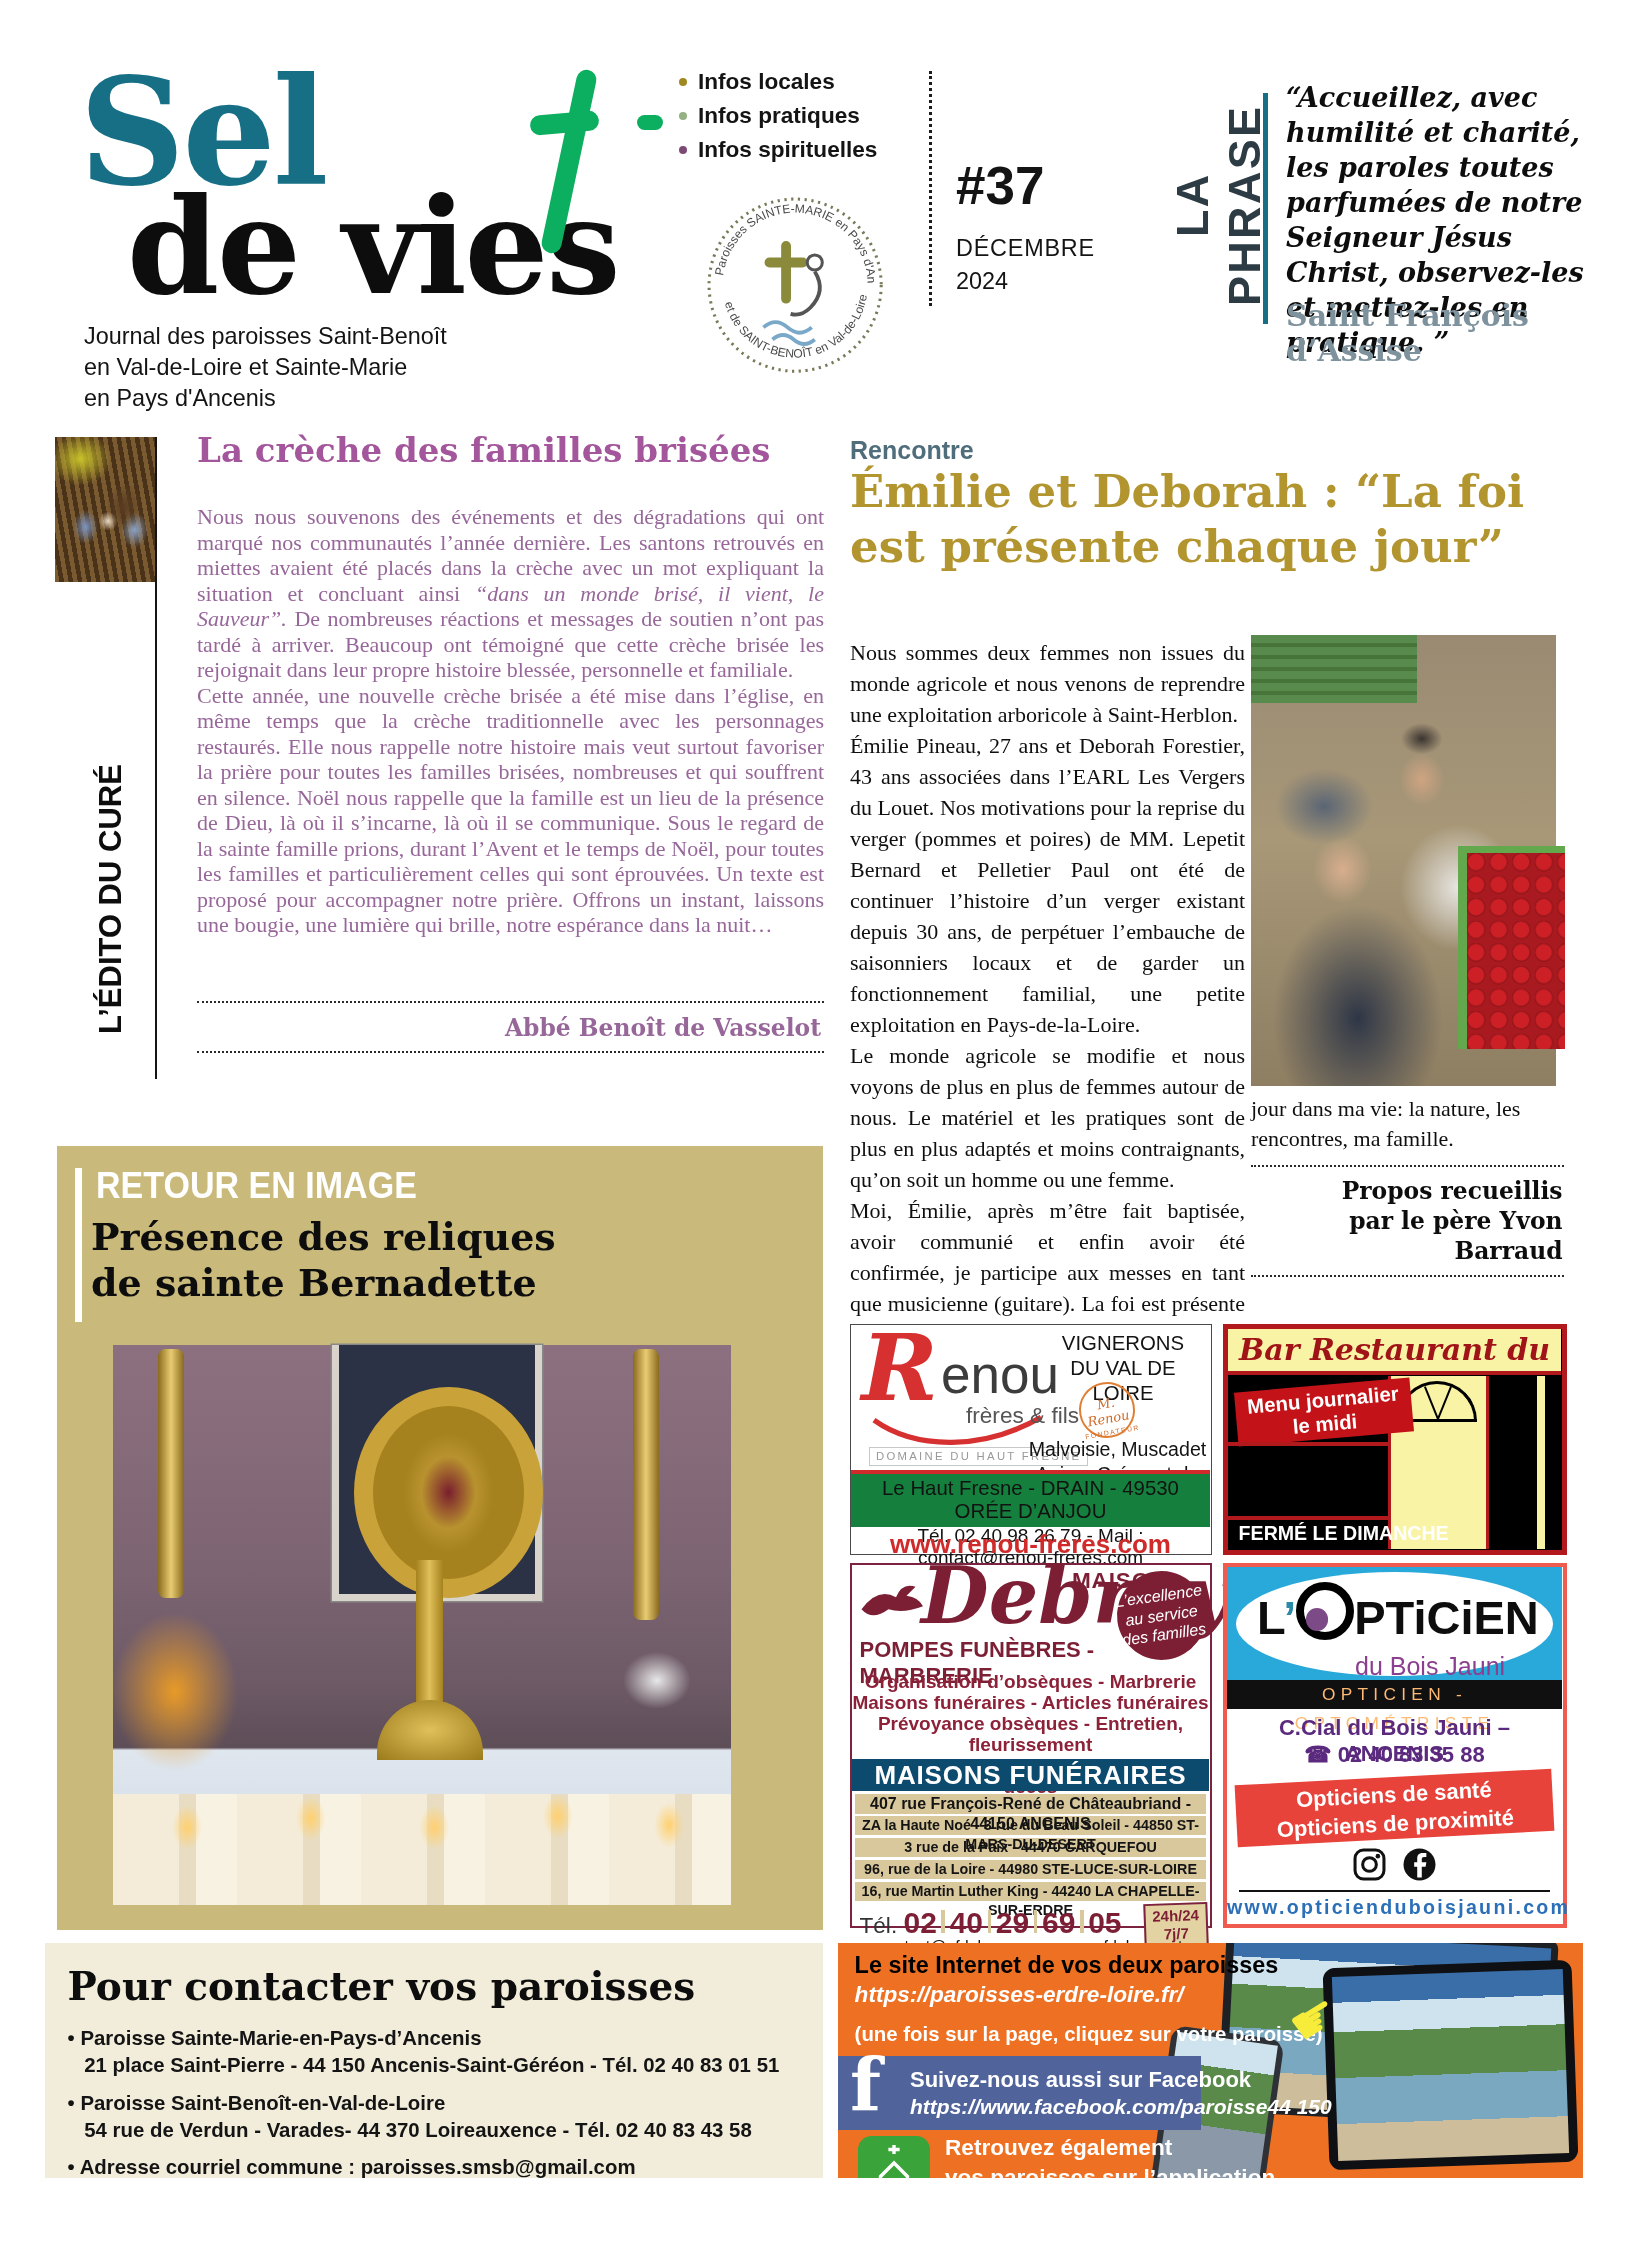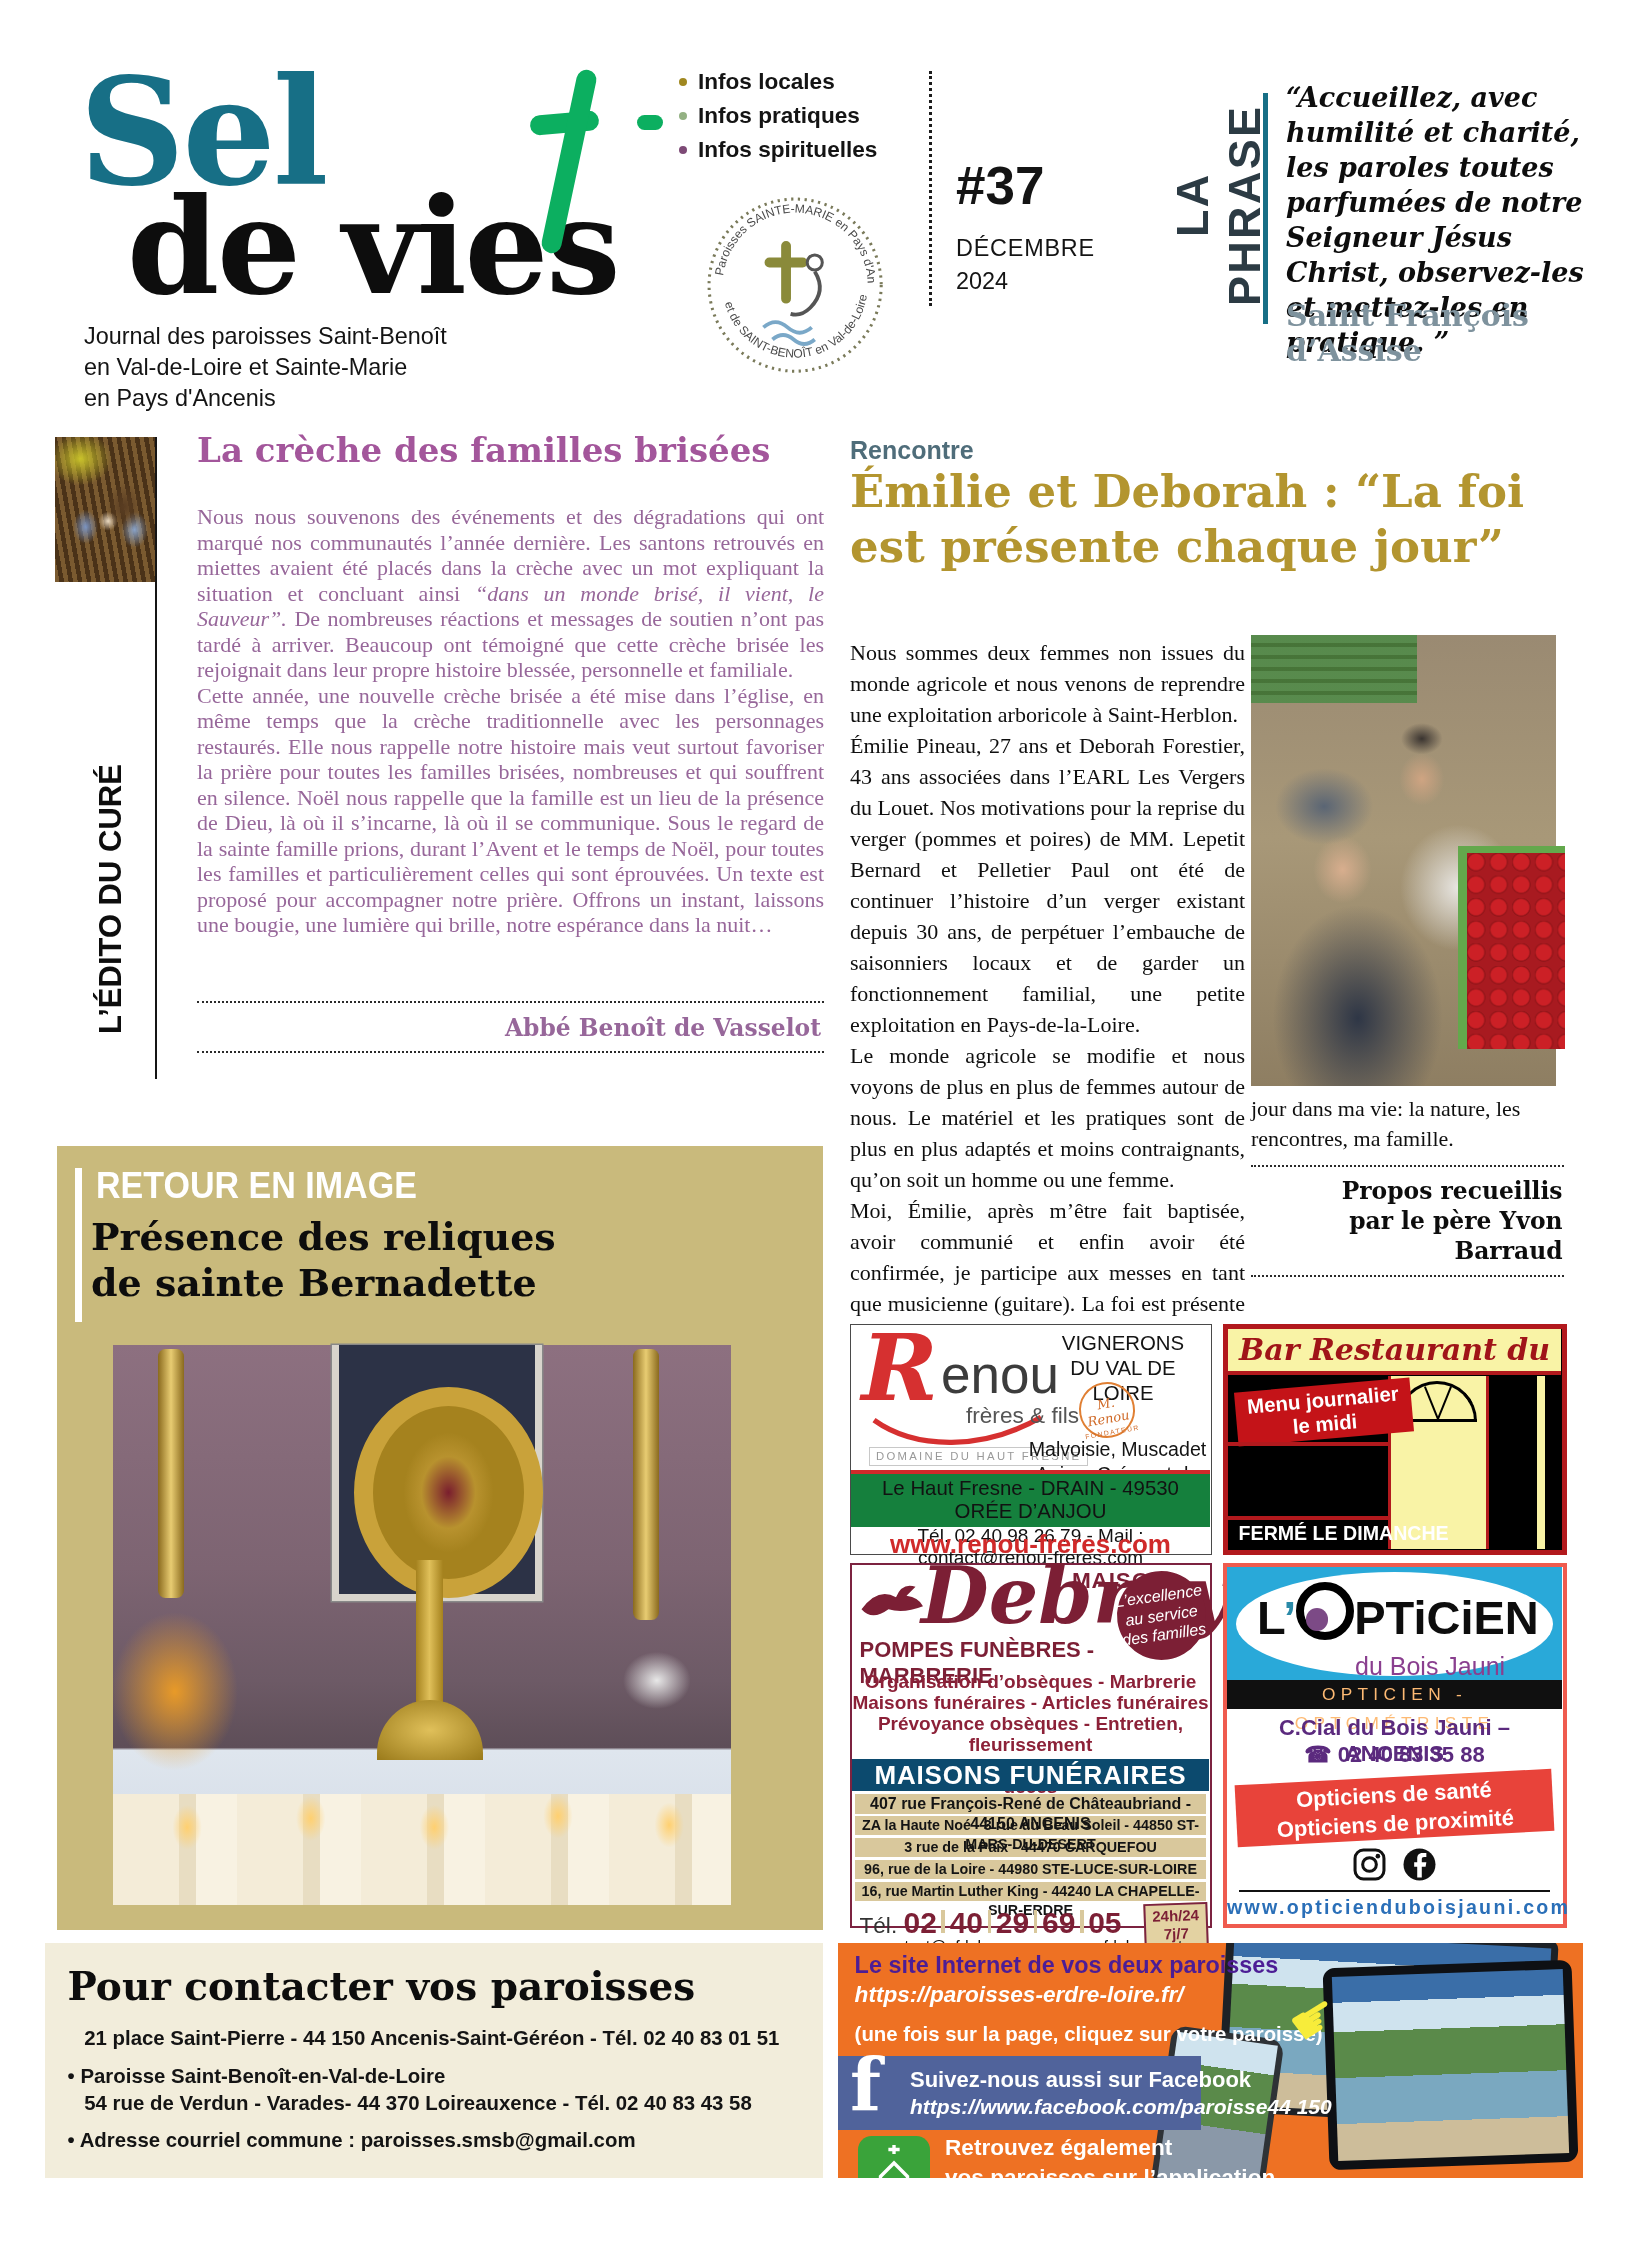--- a/index.html
+++ b/index.html
@@ -185,21 +185,21 @@
 
   
   .ct-box{left:45px;top:1943px;width:778px;height:235px;background:#f2eddb;box-sizing:border-box;padding:19.6px 0 0 22.6px;}
   .ct-title{font-size:39px;font-weight:700;color:#0d0d0d;font-family:"DejaVu Serif",serif;}
   .ct-items{margin-top:16.6px;}
   .ct-name{font-size:20.4px;font-weight:700;line-height:27px;color:#141414;}
   .ct-detail{font-size:20.4px;font-weight:700;line-height:27px;color:#141414;padding-left:16.6px;}
   .ct-item{margin-bottom:10.6px;}
 
   .wb-box{left:838px;top:1943px;width:745px;height:235px;background:#ee7123;overflow:hidden;}
-  .wb-line1{left:16.6px;top:9px;font-size:23.4px;font-weight:800;color:#4c1d95;}
+  .wb-line1{left:16.6px;top:9px;font-size:23.4px;font-weight:800;color:#000000;}
   .wb-url{left:16.6px;top:39px;font-size:22.6px;font-weight:700;font-style:italic;color:#fff;}
   .wb-note{left:16.6px;top:80px;font-size:20.4px;font-weight:600;color:#fff;}
   .wb-hand{left:452px;top:45px;font-size:54px;color:#f7ec3a;transform:rotate(-32deg);}
   .wb-blue{left:0;top:113px;width:363px;height:74px;background:#50639b;}
   .wb-f{left:12px;top:107px;font-size:72px;font-weight:700;color:#fff;font-family:"DejaVu Serif",serif;line-height:1;}
   .wb-fb1{left:72px;top:124px;font-size:22px;font-weight:800;color:#fff;}
   .wb-fb2{left:72px;top:152px;font-size:21px;font-style:italic;font-weight:600;color:#fff;}
   .wb-appbox{left:19.6px;top:193px;width:72px;height:72px;background:#3aa33a;border-radius:13.6px;}
   .wb-app1{left:107px;top:190px;font-size:22.6px;line-height:30px;font-weight:700;color:#fff;}
   .laptop{left:384px;top:-10.6px;width:332px;height:188px;background:#1d2126;border-radius:9px;transform:rotate(3deg);padding:7.5px;box-sizing:border-box;}
@@ -442,20 +442,21 @@
       </svg>
     </div>
     <div class="abs op-rule"></div>
     <div class="abs op-site">www.opticienduboisjauni.com</div>
   </div>
 
   <div class="abs ct-box">
     <div class="ct-title">Pour contacter vos paroisses</div>
     <div class="ct-items">
       <div class="ct-item">
+        <div class="ct-name">• <span>Paroisse Sainte-Marie-en-Pays-d’Ancenis</span></div>
         <div class="ct-detail">21 place Saint-Pierre - 44 150 Ancenis-Saint-Géréon - Tél. 02 40 83 01 51</div>
       </div>
       <div class="ct-item">
         <div class="ct-name">• <span>Paroisse Saint-Benoît-en-Val-de-Loire</span></div>
         <div class="ct-detail">54 rue de Verdun - Varades- 44 370 Loireauxence - Tél. 02 40 83 43 58</div>
       </div>
       <div class="ct-item">
         <div class="ct-name">• <span>Adresse courriel commune : paroisses.smsb@gmail.com</span></div>
       </div>
     </div>

